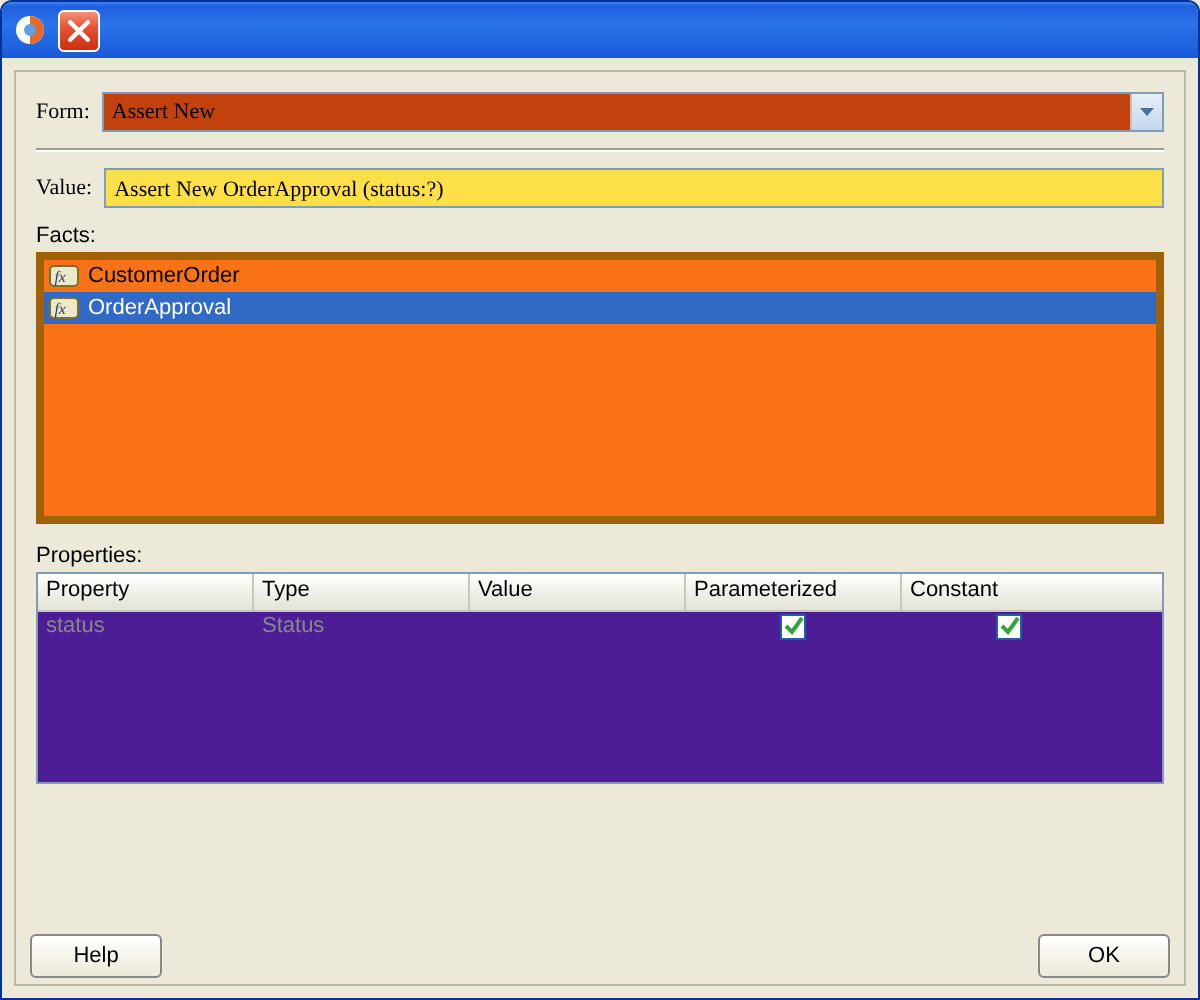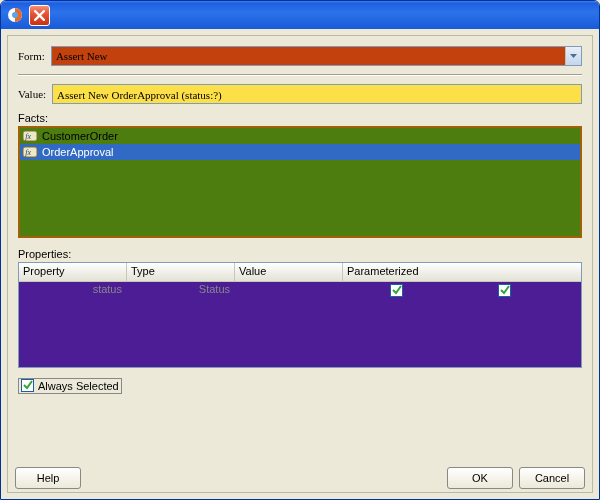--- a/index.html
+++ b/index.html
@@ -107,23 +107,23 @@
     border: 1px solid #7f9db9;
     background: #fde047;
     padding: 2px 4px;
     line-height: 16px;
     color: #000;
   }
 
   .section-label { margin: 0 0 2px 0; }
 
   .facts-box {
-    border: 2px solid #a16207;
-    background: #4d7c0f;
-    height: 112px;
+    border: 4px solid #a16207;
+    background: #f97316;
+    height: 136px;
     overflow: auto;
   }
   .facts-row {
     display: flex;
     align-items: center;
     height: 16px;
     padding: 0 2px;
     gap: 4px;
   }
   .facts-row.selected {
@@ -149,21 +149,21 @@
     border-bottom: 1px solid #c9c7ba;
     height: 19px;
   }
   .props-header .hcell {
     border-right: 1px solid #c9c7ba;
     padding: 2px 4px;
     color: #000;
     position: relative;
   }
   .props-header .hcell:last-child { border-right: none; }
-  .props-body { flex: 1; overflow: auto; text-align: right; }
+  .props-body { flex: 1; overflow: auto; }
   .props-row {
     height: 18px;
     color: #888;
   }
   .props-row .pcell {
     padding: 1px 4px;
     border-right: 1px solid transparent;
   }
   .center-cell { text-align: center; }
 
@@ -288,20 +288,21 @@
 
         <div style="height:10px"></div>
 
         <div class="section-label">Properties:</div>
         <div class="props-table">
           <div class="props-header">
             <div class="hcell">Property</div>
             <div class="hcell">Type</div>
             <div class="hcell">Value</div>
             <div class="hcell">Parameterized</div>
+            <div class="hcell">Constant</div>
           </div>
           <div class="props-body">
             <div class="props-row">
               <div class="pcell">status</div>
               <div class="pcell">Status</div>
               <div class="pcell"></div>
               <div class="pcell center-cell">
                 <span class="inline-chk">
                   <svg width="12" height="12" viewBox="0 0 12 12">
                     <path d="M2 6 L5 9 L10 2" stroke="#2fa53b" stroke-width="2" fill="none"></path>
@@ -312,34 +313,23 @@
                 <span class="inline-chk">
                   <svg width="12" height="12" viewBox="0 0 12 12">
                     <path d="M2 6 L5 9 L10 2" stroke="#2fa53b" stroke-width="2" fill="none"></path>
                   </svg>
                 </span>
               </div>
             </div>
           </div>
         </div>
 
-        <div class="always-row">
-          <span class="box">
-            <span class="inline-chk">
-              <svg width="12" height="12" viewBox="0 0 12 12">
-                <path d="M2 6 L5 9 L10 2" stroke="#2fa53b" stroke-width="2" fill="none"></path>
-              </svg>
-            </span>
-            <span>Always Selected</span>
-          </span>
-        </div>
 
       </div>
     </div>
 
     <div class="button-row">
       <button class="btn">Help</button>
       <span class="spacer"></span>
       <button class="btn">OK</button>
-      <button class="btn">Cancel</button>
     </div>
   </div>
 </div>
 
 </body></html>

